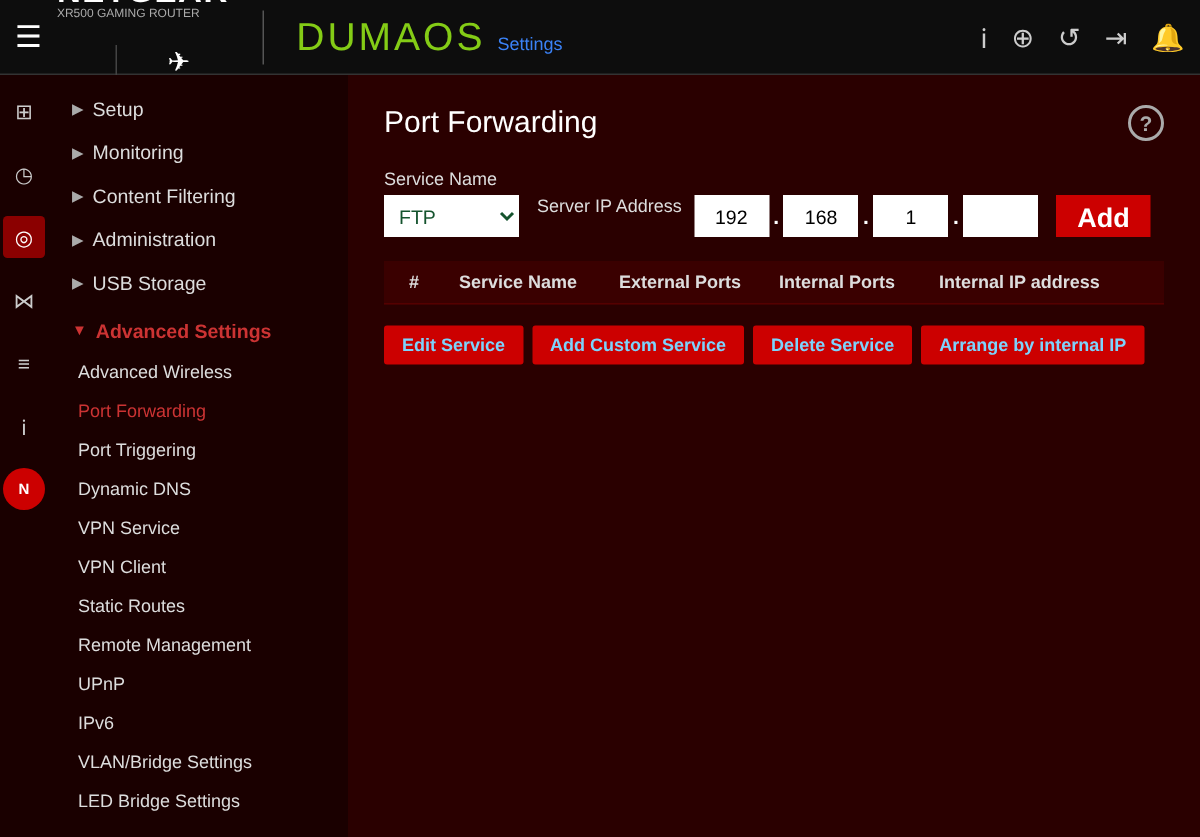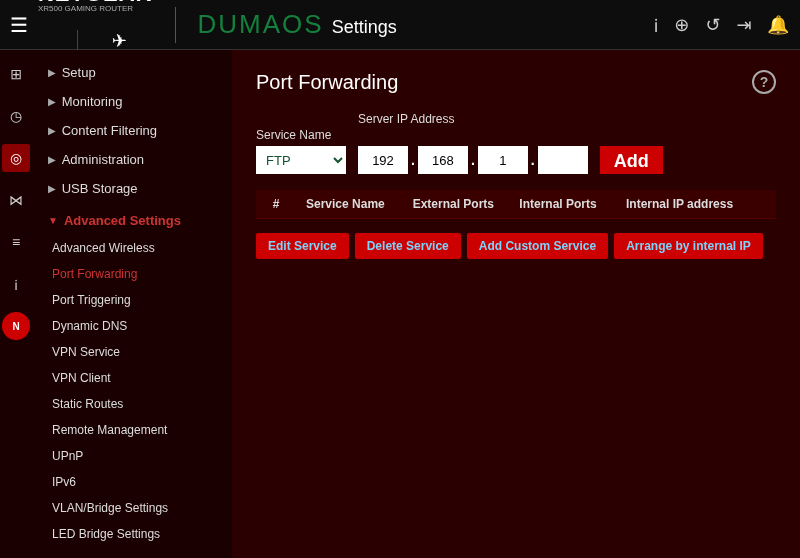--- a/index.html
+++ b/index.html
@@ -83,26 +83,26 @@
       margin: 0 12px;
     }
     .duma-os {
       display: flex;
       align-items: baseline;
       gap: 8px;
     }
     .duma-text {
       font-size: 26px;
       font-weight: 300;
-      color: #15803d;
+      color: #84cc16;
       letter-spacing: 2px;
     }
     .settings-text {
-      font-size: 18px;
-      color: #ffffff;
+      font-size: 12px;
+      color: #3b82f6;
     }
     .top-nav-right {
       margin-left: auto;
       display: flex;
       align-items: center;
       gap: 16px;
     }
     .top-icon {
       font-size: 18px;
       color: #ccc;
@@ -243,22 +243,22 @@
       color: #14532d;
       border: none;
       padding: 4px 6px;
       font-size: 13px;
       height: 28px;
       min-width: 90px;
       cursor: pointer;
     }
     .ip-group {
       display: flex;
-      flex-direction: column;
-      gap: 20px;
+      flex-direction: row;
+      gap: 8px;
     }
     .ip-inputs {
       display: flex;
       align-items: center;
       gap: 2px;
     }
     .ip-field {
       background: #fff;
       color: #000;
       border: none;
@@ -449,18 +449,18 @@
         <div class="th">#</div>
         <div class="th">Service Name</div>
         <div class="th">External Ports</div>
         <div class="th">Internal Ports</div>
         <div class="th">Internal IP address</div>
       </div>
     </div>
 
     <div class="action-buttons">
       <button class="btn-action">Edit Service</button>
+      <button class="btn-action">Add Custom Service</button>
       <button class="btn-action">Delete Service</button>
-      <button class="btn-action">Add Custom Service</button>
       <button class="btn-action">Arrange by internal IP</button>
     </div>
   </div>
 </div>
 
 </body></html>

